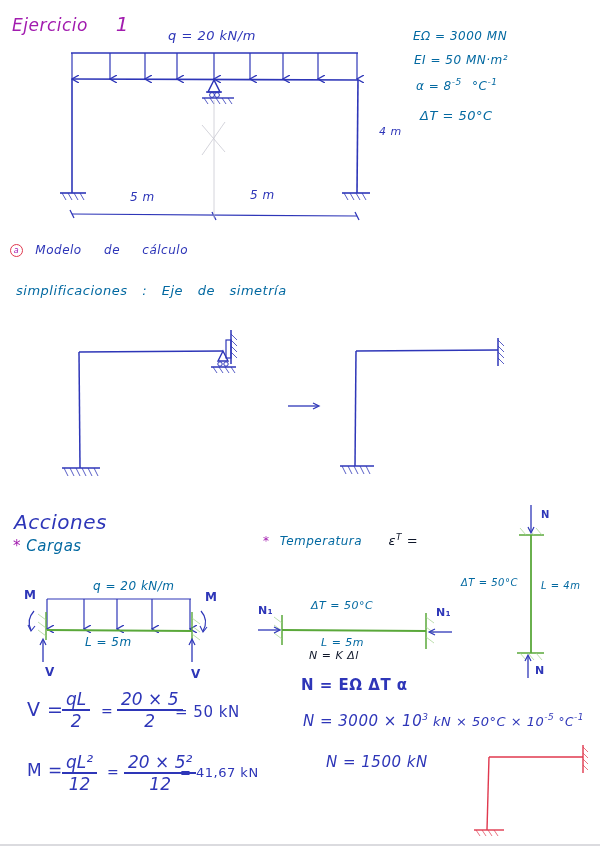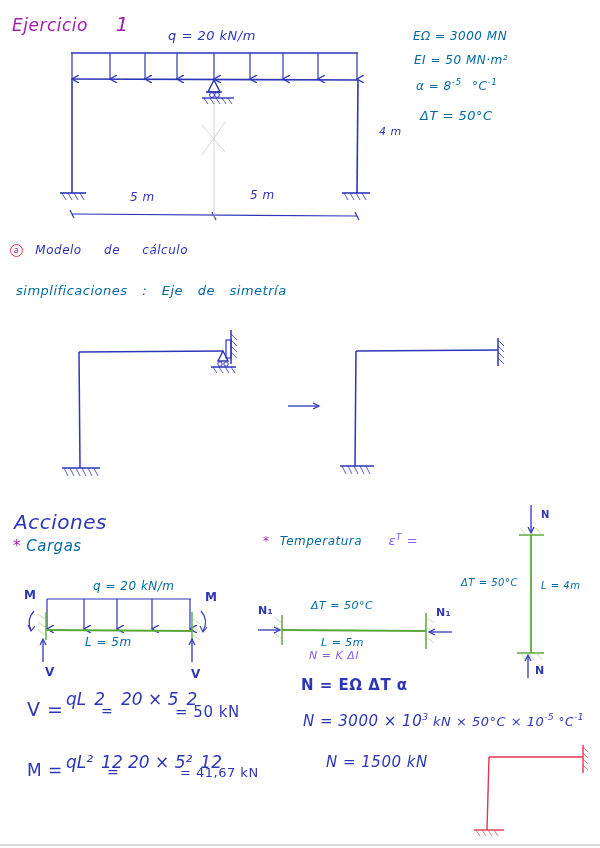--- a/index.html
+++ b/index.html
@@ -2,23 +2,23 @@
 <html><head>
 <meta charset="utf-8">
 <style>
   html, body { margin:0; padding:0; background:#ffffff; }
   body { width:600px; height:848px; position:relative; overflow:hidden;
          font-family: "DejaVu Sans", sans-serif; color:#2b33b5; }
   .t { position:absolute; white-space:nowrap; font-style:italic; letter-spacing:0.5px; }
   .blue { color:#2e36b8; }
   .pale { color:#0369a1; }
   .red { color:#a21caf; }
-  .grey { color:#8b5cf6; }
+  .grey { color:#0f172a; }
   svg.draw { position:absolute; left:0; top:0; }
-  .frac { position:absolute; display:flex; flex-direction:row; align-items:center; font-style:italic; }
+  .frac { position:absolute; display:flex; flex-direction:column; align-items:center; font-style:italic; }
   .frac .num, .frac .den { font-size:17px; line-height:20px; padding:0 4px; }
   .frac .bar { height:1.5px; background:#2e36b8; align-self:stretch; }
   sup { font-size:9px; }
 </style>
 </head>
 <body>
 
 <svg class="draw" width="600" height="848" viewBox="0 0 600 848">
   <defs>
     <marker id="ah" markerWidth="8" markerHeight="8" refX="4" refY="7" orient="auto" markerUnits="userSpaceOnUse">

